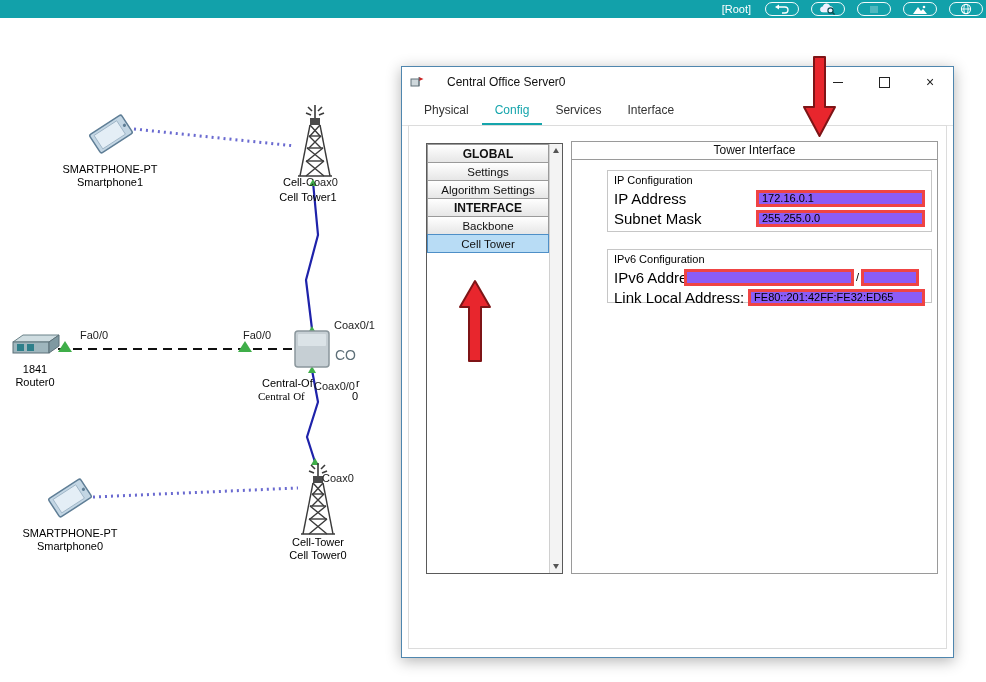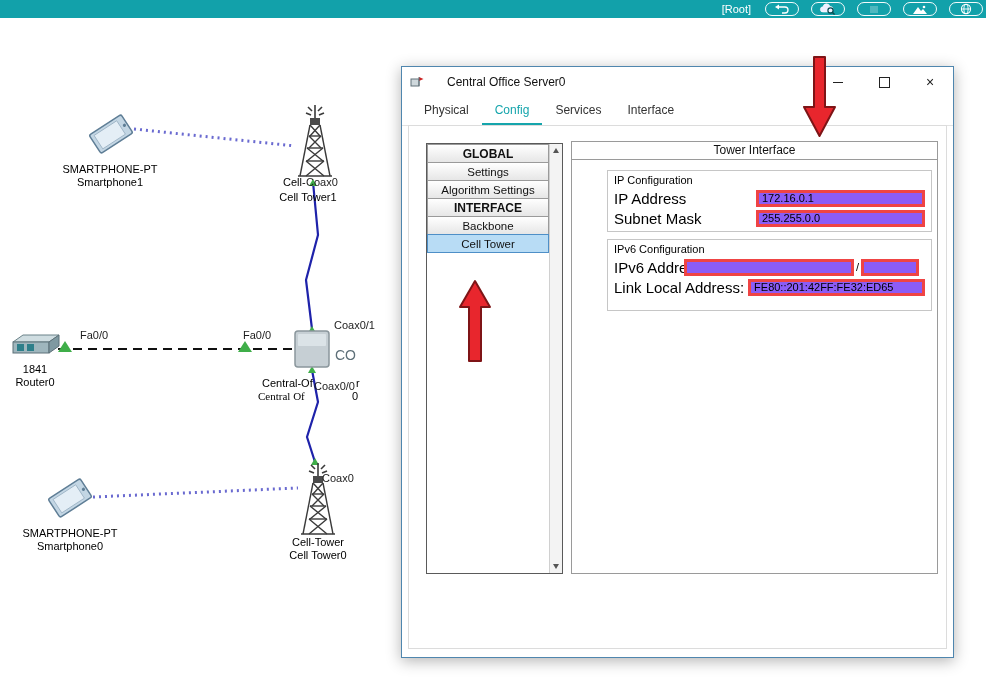--- a/index.html
+++ b/index.html
@@ -60,21 +60,21 @@
   .tri-down{width:0;height:0;border-left:3.5px solid transparent;border-right:3.5px solid transparent;
             border-top:5px solid #555;}
 
   .panel{position:absolute;left:169px;top:16px;width:367px;height:433px;border:1px solid #9a9a9a;
          background:#fff;box-sizing:border-box;}
   .panel-header{height:17px;border-bottom:1px solid #9a9a9a;text-align:center;font-size:12px;
                 line-height:17px;color:#111;}
   .group{position:absolute;left:35px;width:325px;border:1px solid #c6c6c6;box-sizing:border-box;
          padding:3px 6px;}
   .group.g1{top:28px;height:62px;}
-  .group.g2{top:97px;height:72px;}
+  .group.g2{top:107px;height:54px;}
   .gtitle{font-size:11px;color:#000;height:13px;line-height:13px;}
   .frow{display:flex;align-items:center;height:18px;margin-top:2px;}
   .flabel{font-size:15px;color:#000;white-space:nowrap;}
   .w142{width:142px;} .w70{width:70px;}
   .tfield{height:17px;border:3px solid #ef4444;font-size:11px;padding:0 3px;background:#8b5cf6;
           box-sizing:border-box;font-family:"Liberation Sans","DejaVu Sans",sans-serif;}
   .tfield.ip{width:169px;} .tfield.v6{width:170px;} .tfield.pfx{width:58px;}
   .tfield.ll{flex:1;margin-left:4px;}
   .slash{font-size:11px;margin:0 2px;}
 

